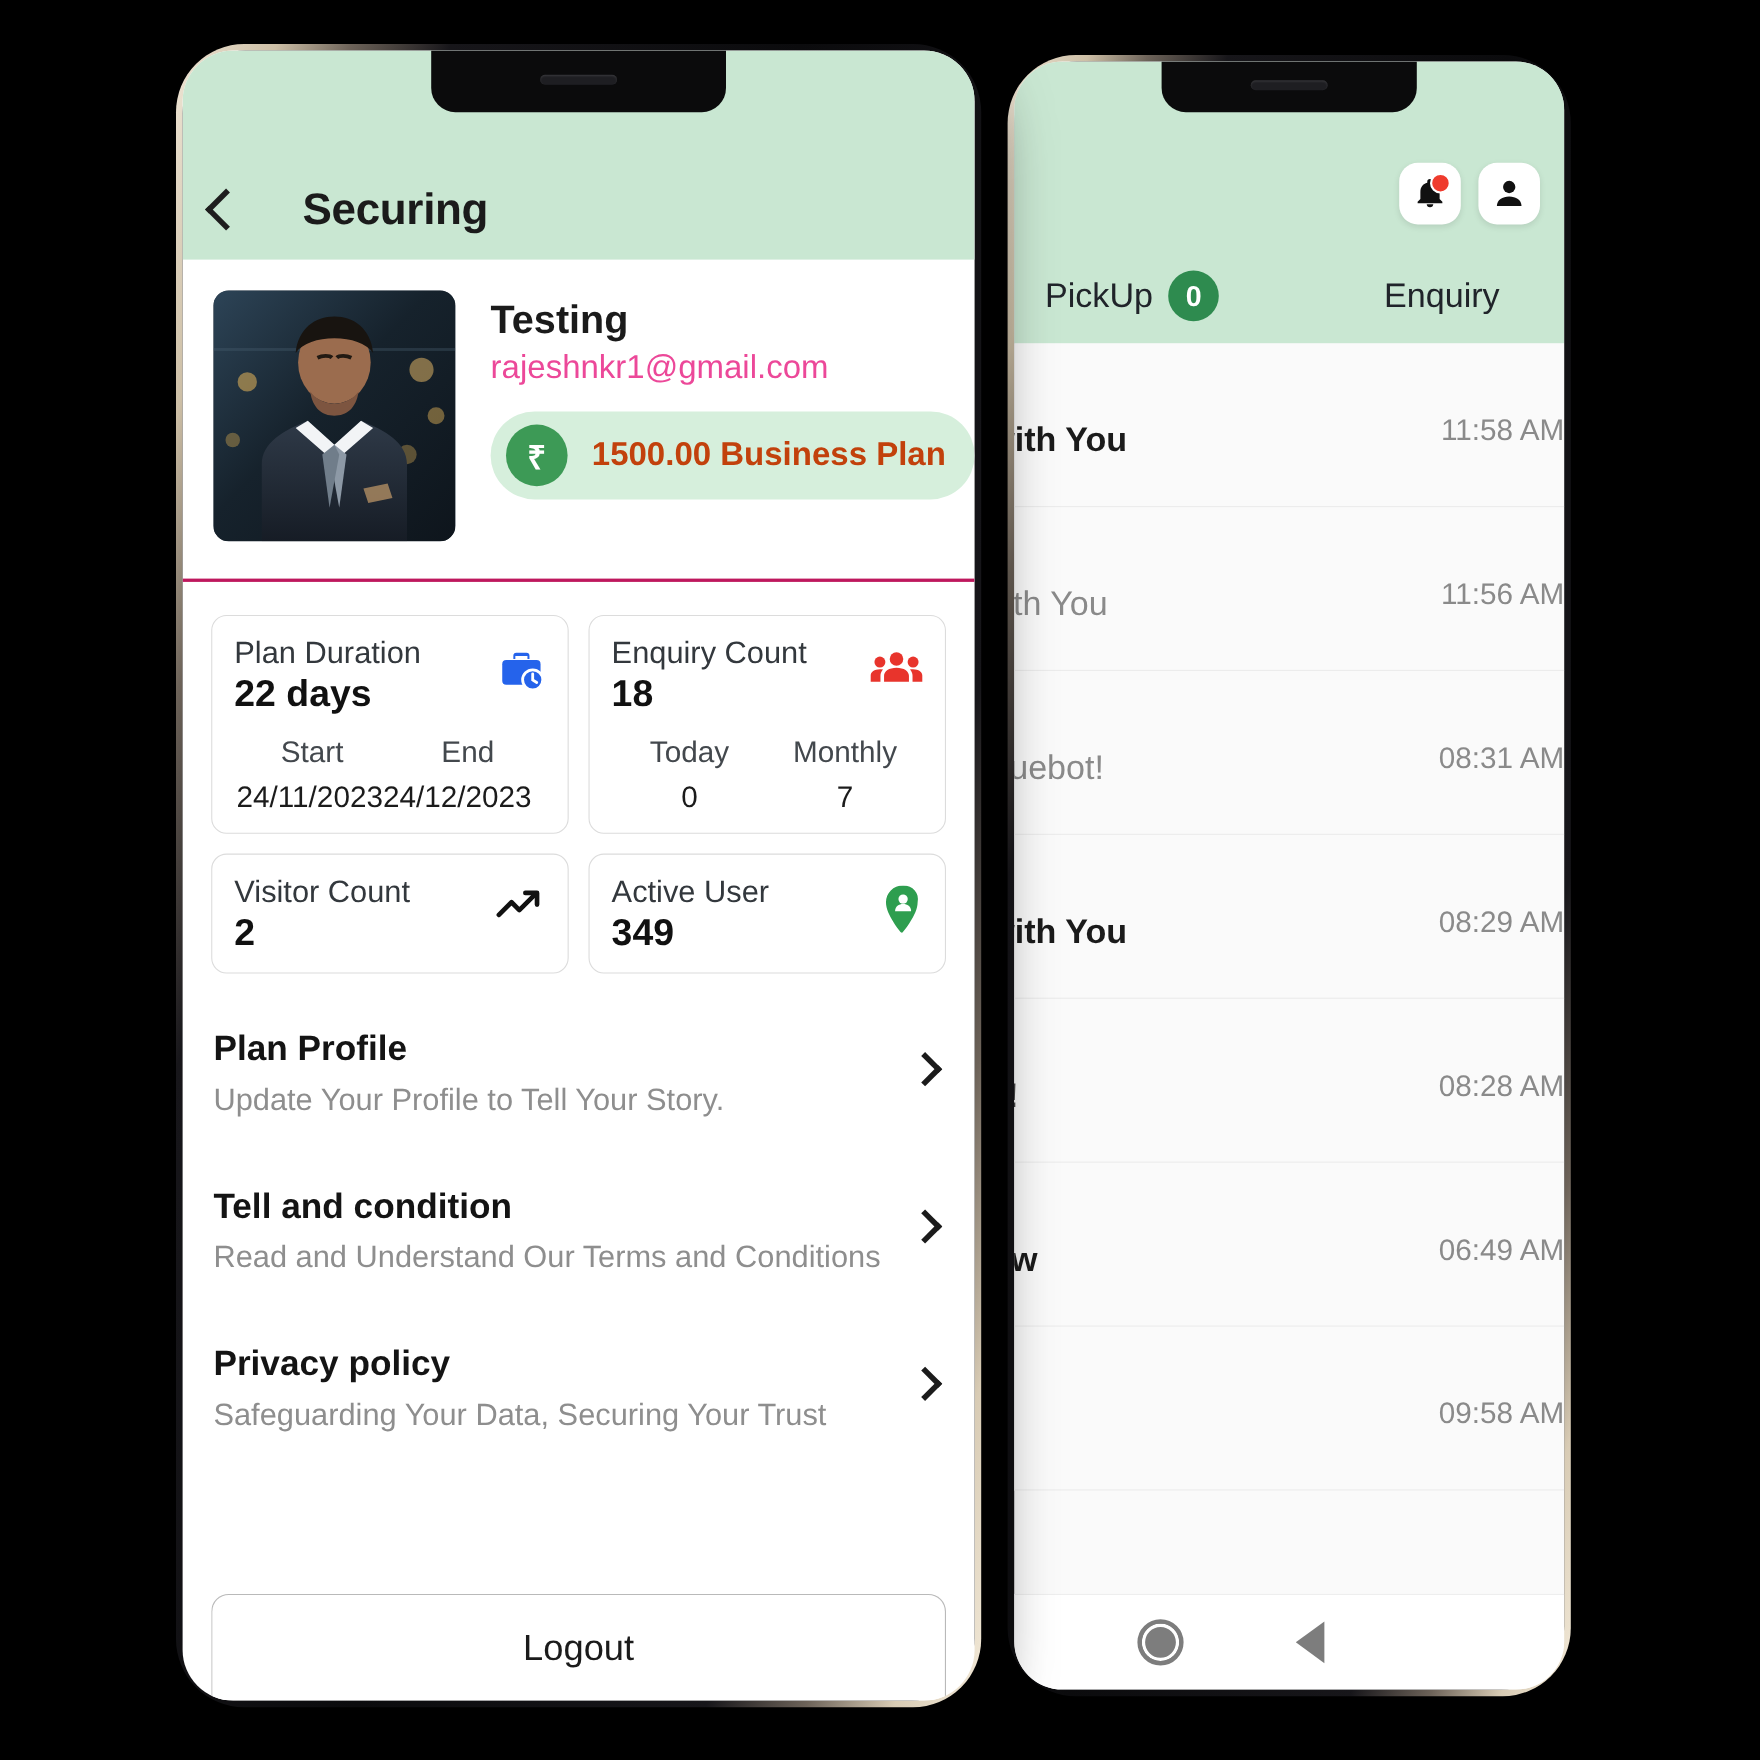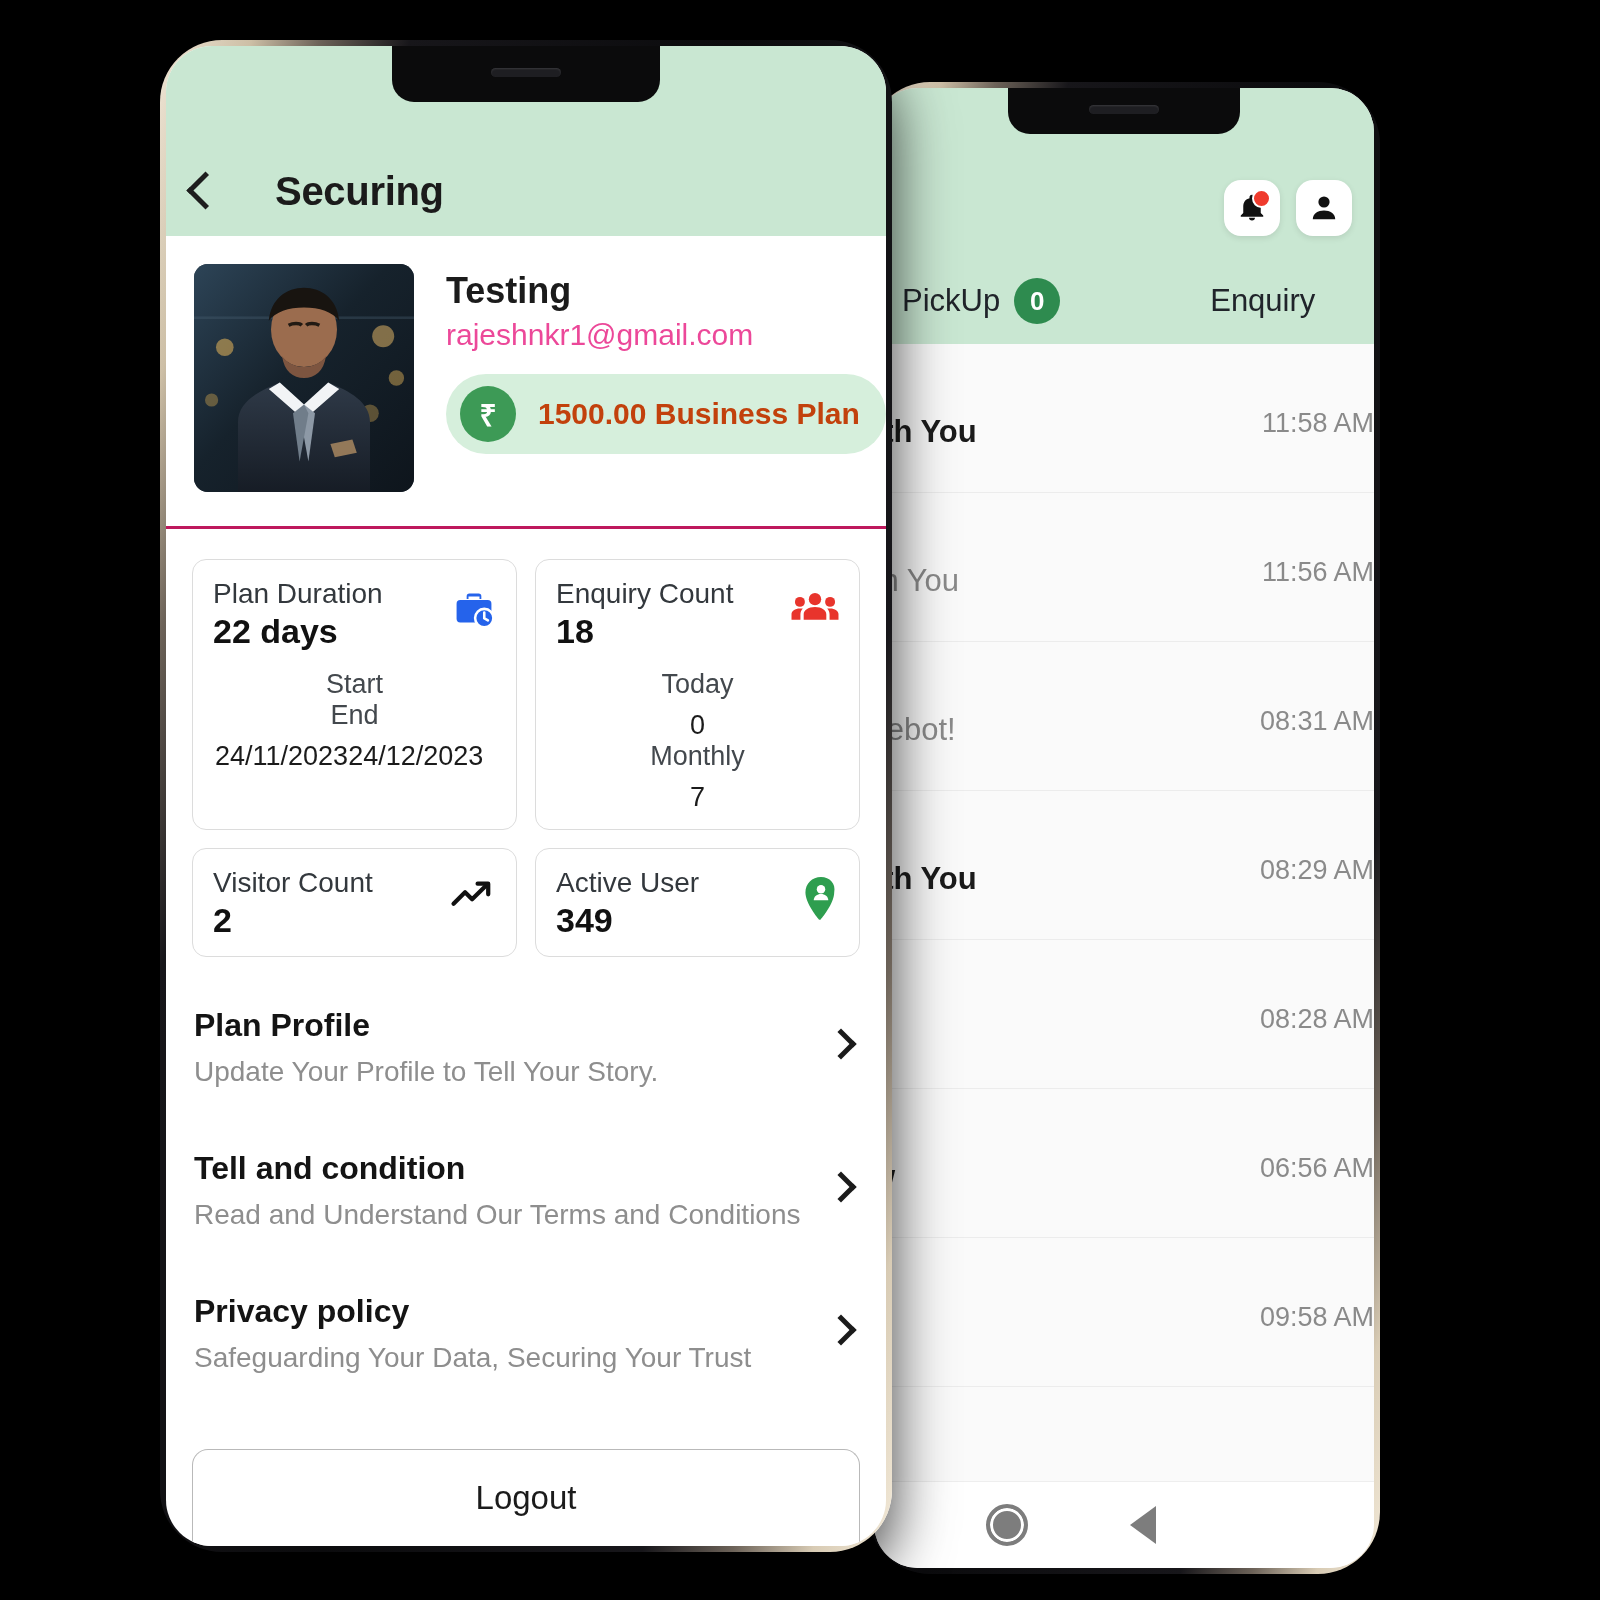--- a/index.html
+++ b/index.html
@@ -43,23 +43,22 @@
   }
   .speaker{
     width:70px;height:9px;border-radius:6px;
     background:#1e1e22;
     box-shadow:inset 0 1px 2px rgba(255,255,255,.12);
     margin-top:-4px;
   }
 
   
   #phone-right{
-    left:868px;top:50px;width:500px;height:1480px;
+    left:916px;top:50px;width:500px;height:1480px;
     z-index:1;
-    margin-top:32px;
   }
   #screen-right{
     left:0;top:0;width:100%;height:100%;
     border-radius:44px;
     background:#fafafa;
   }
   .r-header{
     background:#c9e7d2;
     padding:0;
     position:relative;
@@ -214,21 +213,21 @@
     border:1px solid #dcdcdc;border-radius:14px;
     padding:18px 20px 16px 20px;
     box-sizing:border-box;
     position:relative;
     background:#fff;
   }
   .card-label{font-size:28px;color:#33383d;}
   .card-value{font-size:34px;font-weight:bold;color:#111;margin-top:2px;}
   .card-icon{position:absolute;right:20px;top:28px;}
   .card-sub{
-    display:flex;justify-content:space-around;margin-top:18px;flex-direction:column;
+    display:flex;justify-content:space-around;margin-top:18px;
   }
   .sub-col{text-align:center;flex:1;}
   .sub-k{font-size:27px;color:#43484d;}
   .sub-v{font-size:27px;color:#1b1b1b;margin-top:10px;}
   .dates{
     display:flex;margin-top:10px;
     font-size:27px;color:#1b1b1b;
     padding:0 2px;
   }
   .card.short{min-height:104px;}
@@ -318,21 +317,21 @@
             <div class="r-time">08:29 AM</div>
           </div>
           <div class="r-row">
             <div class="r-row-title"></div>
             <div class="r-row-sub">…e Bye!</div>
             <div class="r-time">08:28 AM</div>
           </div>
           <div class="r-row">
             <div class="r-row-title"></div>
             <div class="r-row-sub">…he Now</div>
-            <div class="r-time">06:56 AM</div>
+            <div class="r-time">06:49 AM</div>
           </div>
           <div class="r-row read">
             <div class="r-row-title"></div>
             <div class="r-row-sub"></div>
             <div class="r-time">09:58 AM</div>
           </div>
         </div>
 
       <div class="r-nav">
         <span class="nav-home"></span>

